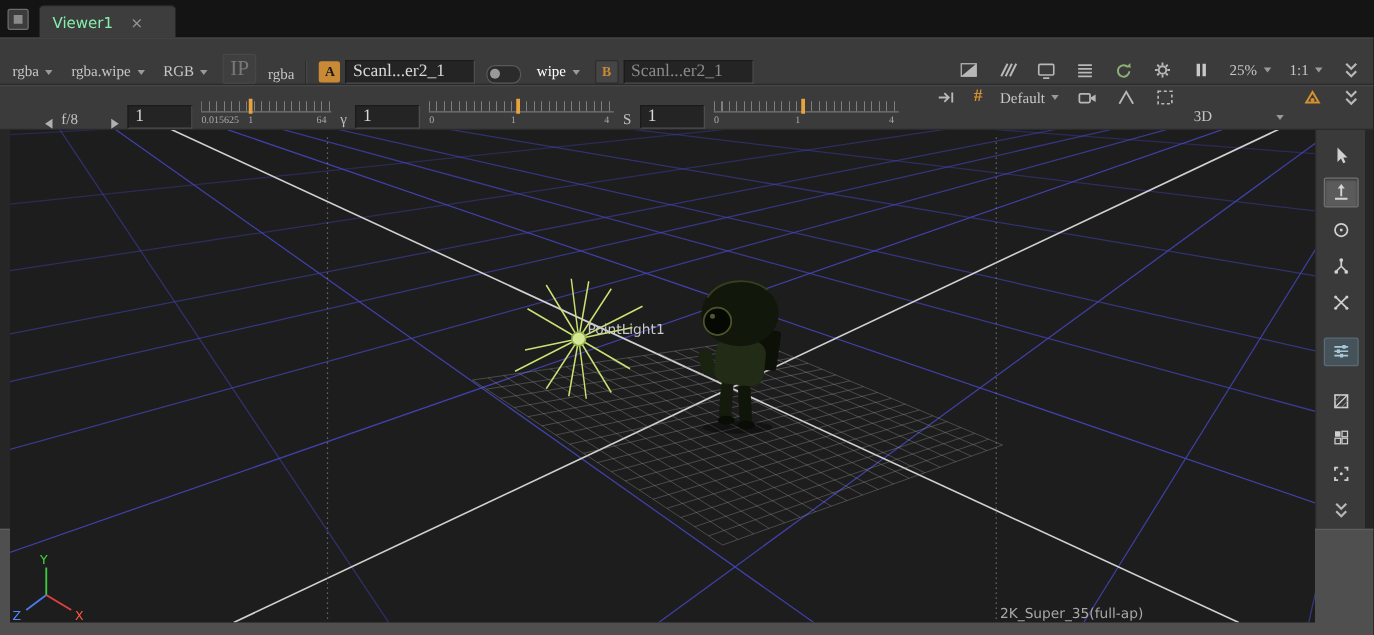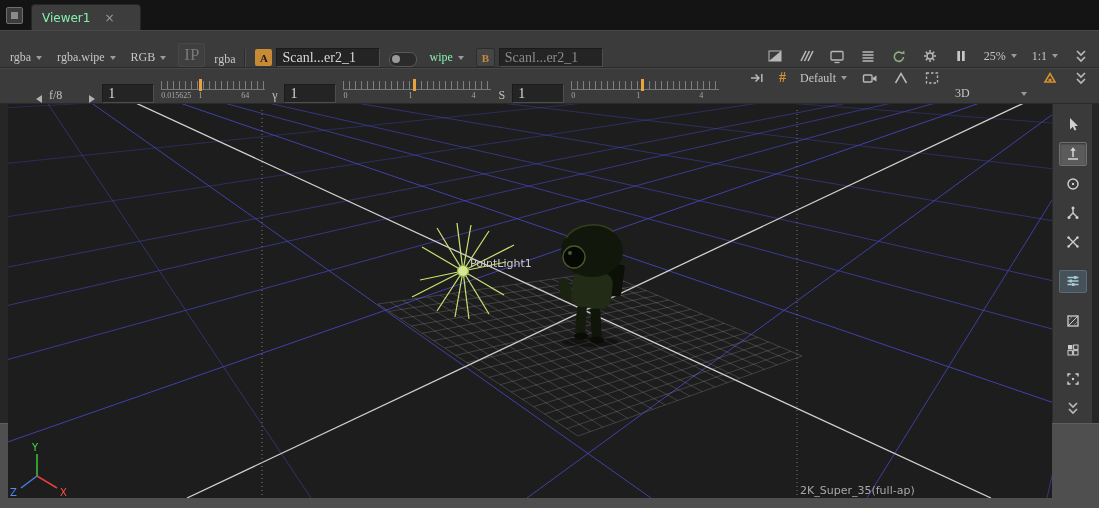--- a/index.html
+++ b/index.html
@@ -16,21 +16,21 @@
   .tab-label{color:#86efac;font-size:12px;}
   .tab-close{color:#9a9a9a;font-size:12px;cursor:pointer;}
   
   .toolbar{background:#3b3b3b;border-top:1px solid #474747;border-bottom:1px solid #2a2a2a;
            display:flex;align-items:flex-end;color:#c6c6c6;font-size:12px;padding:0 7px;flex:0 0 auto;font-family:Liberation Serif, serif;}
   .t1{height:36px;gap:9px;}
   .t2{height:34px;gap:7px;padding-left:36px;}
   .dd{display:flex;align-items:center;gap:5px;padding:2px 3px;cursor:pointer;white-space:nowrap;}
   .dd.wide{min-width:72px;justify-content:space-between;margin-top:31px;}
   .arr{width:0;height:0;border-left:3.5px solid transparent;border-right:3.5px solid transparent;border-top:4.5px solid #9a9a9a;}
-  .dim{color:#86efac;}
+  .dim{color:#ffffff;}
   .sep{width:1px;height:18px;background:#2c2c2c;border-right:1px solid #4c4c4c;}
   .ghost{color:#787878;border:1px solid #474747;background:#3f3f3f;padding:1px 5px;border-radius:2px;font-size:17px;cursor:pointer;}
   .txtbtn{cursor:pointer;}
   .badge{width:17px;height:17px;display:flex;align-items:center;justify-content:center;
          font-size:11px;font-weight:bold;border-radius:2px;cursor:pointer;flex:0 0 auto;}
   .badge-a{background:#c98a36;color:#1c1c1c;}
   .badge-b{background:#454545;color:#c98a36;border:1px solid #2d2d2d;}
   .input-group{display:flex;align-items:center;gap:4px;}
   .field{background:#242424;border:1px solid #1b1b1b;border-bottom-color:#4e4e4e;border-right-color:#4e4e4e;
          padding:1px 5px;font-size:14px;color:#d8d8d8;width:92px;height:15px;line-height:15px;
@@ -47,21 +47,21 @@
   .navarr.right{border-top:4.5px solid transparent;border-bottom:4.5px solid transparent;border-left:6px solid #b0b0b0;}
   .glabel{font-size:12px;color:#c0c0c0;}
   
   .slider{position:relative;width:104px;height:26px;margin-top:4px;cursor:pointer;}
   .slider.wide2{width:148px;}
   .track{position:absolute;left:0;right:0;top:4px;height:8px;
          background:repeating-linear-gradient(90deg,#7e7e7e 0 1px,transparent 1px 6px);
          border-bottom:1px solid #777;}
   .marker{position:absolute;top:2px;width:3px;height:12px;background:#e8a33d;}
   .tick{position:absolute;top:14px;font-size:8px;color:#a8a8a8;white-space:nowrap;}
-  .t-min{left:0;}.t-mid{left:44%;}.t-max{right:16px;}
+  .t-min{left:0;}.t-mid{left:44%;}.t-max{right:4px;}
   .gain .t-mid{left:36%;}
   
   .main{flex:0 0 auto;height:319px;display:flex;background:#262626;}
   .lframe{width:8px;background:#262626;flex:0 0 auto;}
   .viewport{position:relative;width:1044px;height:394px;background:#1d1d1d;flex:0 0 auto;overflow:hidden;}
   svg text{font-family:"DejaVu Sans",sans-serif;}
   .vl{font-size:11px;fill:#c9c9c9;}
   .fmt{font-size:11px;fill:#a8a8a8;}
   .axl{font-size:10px;}
   

